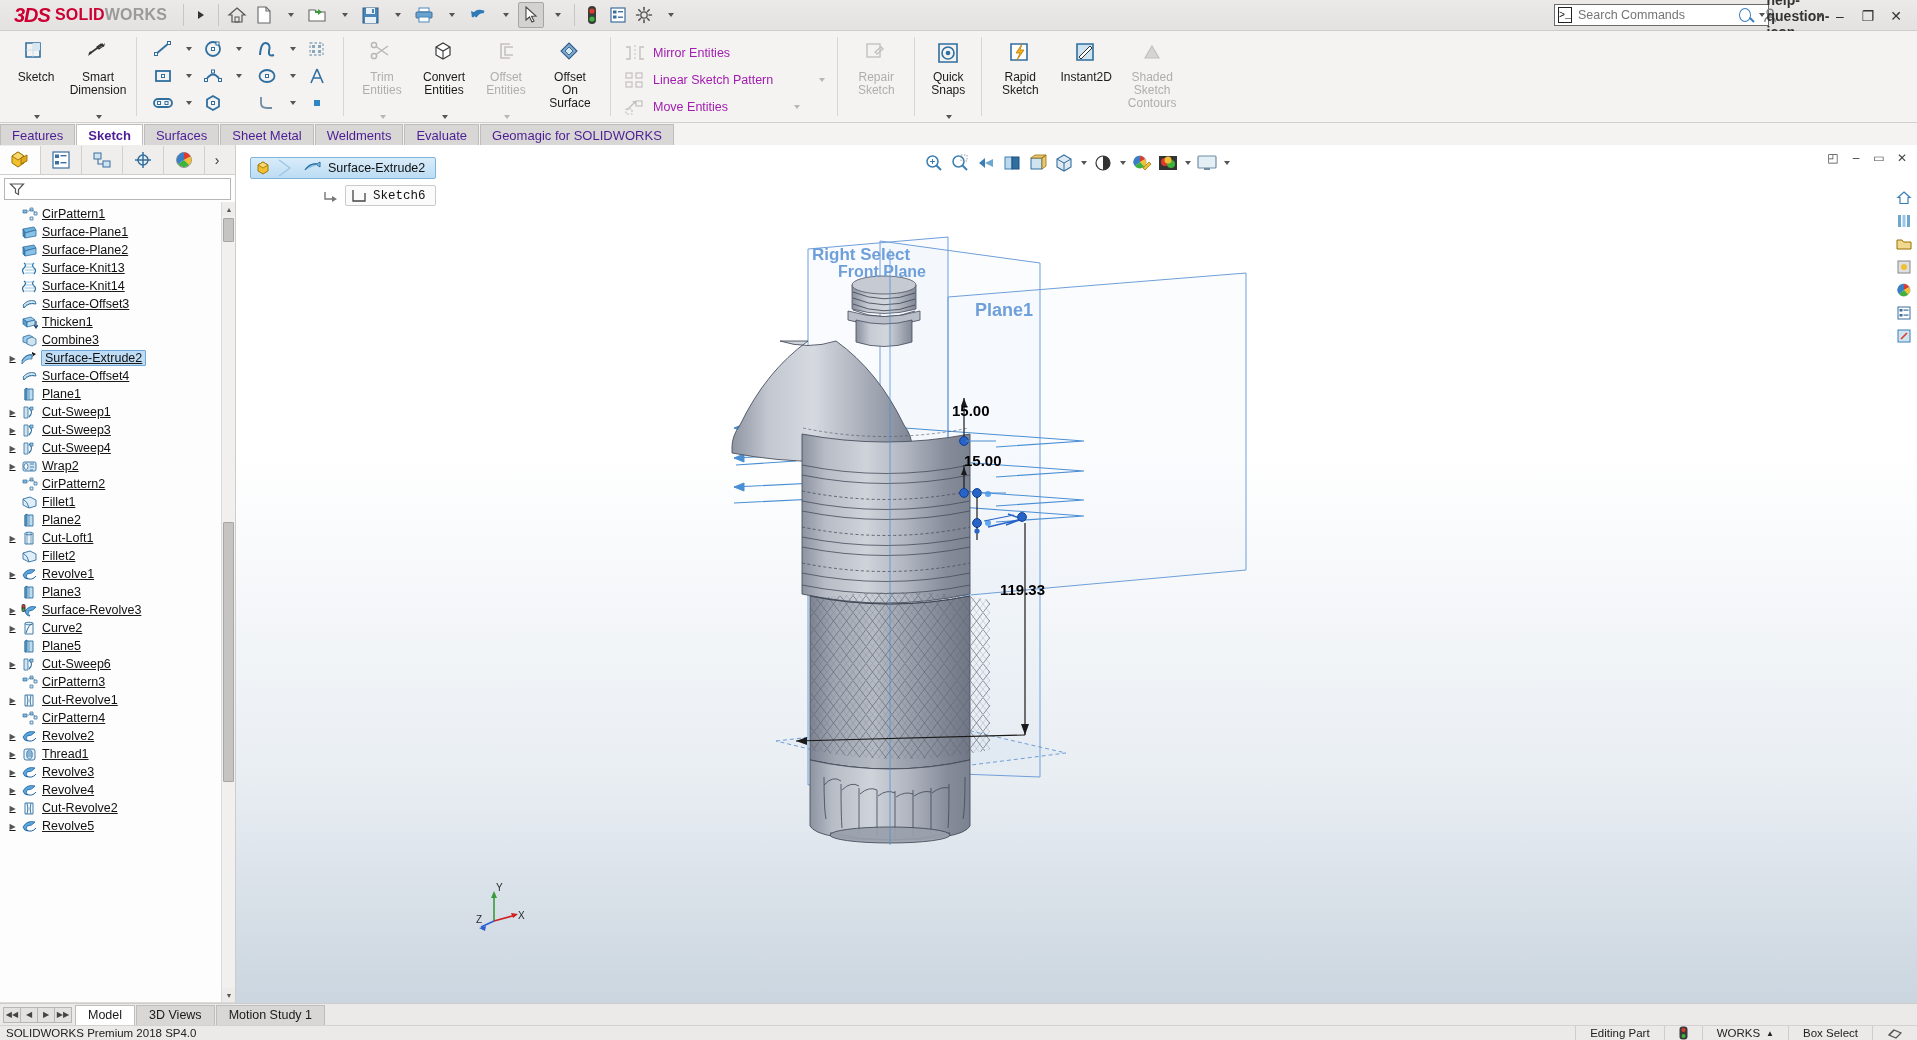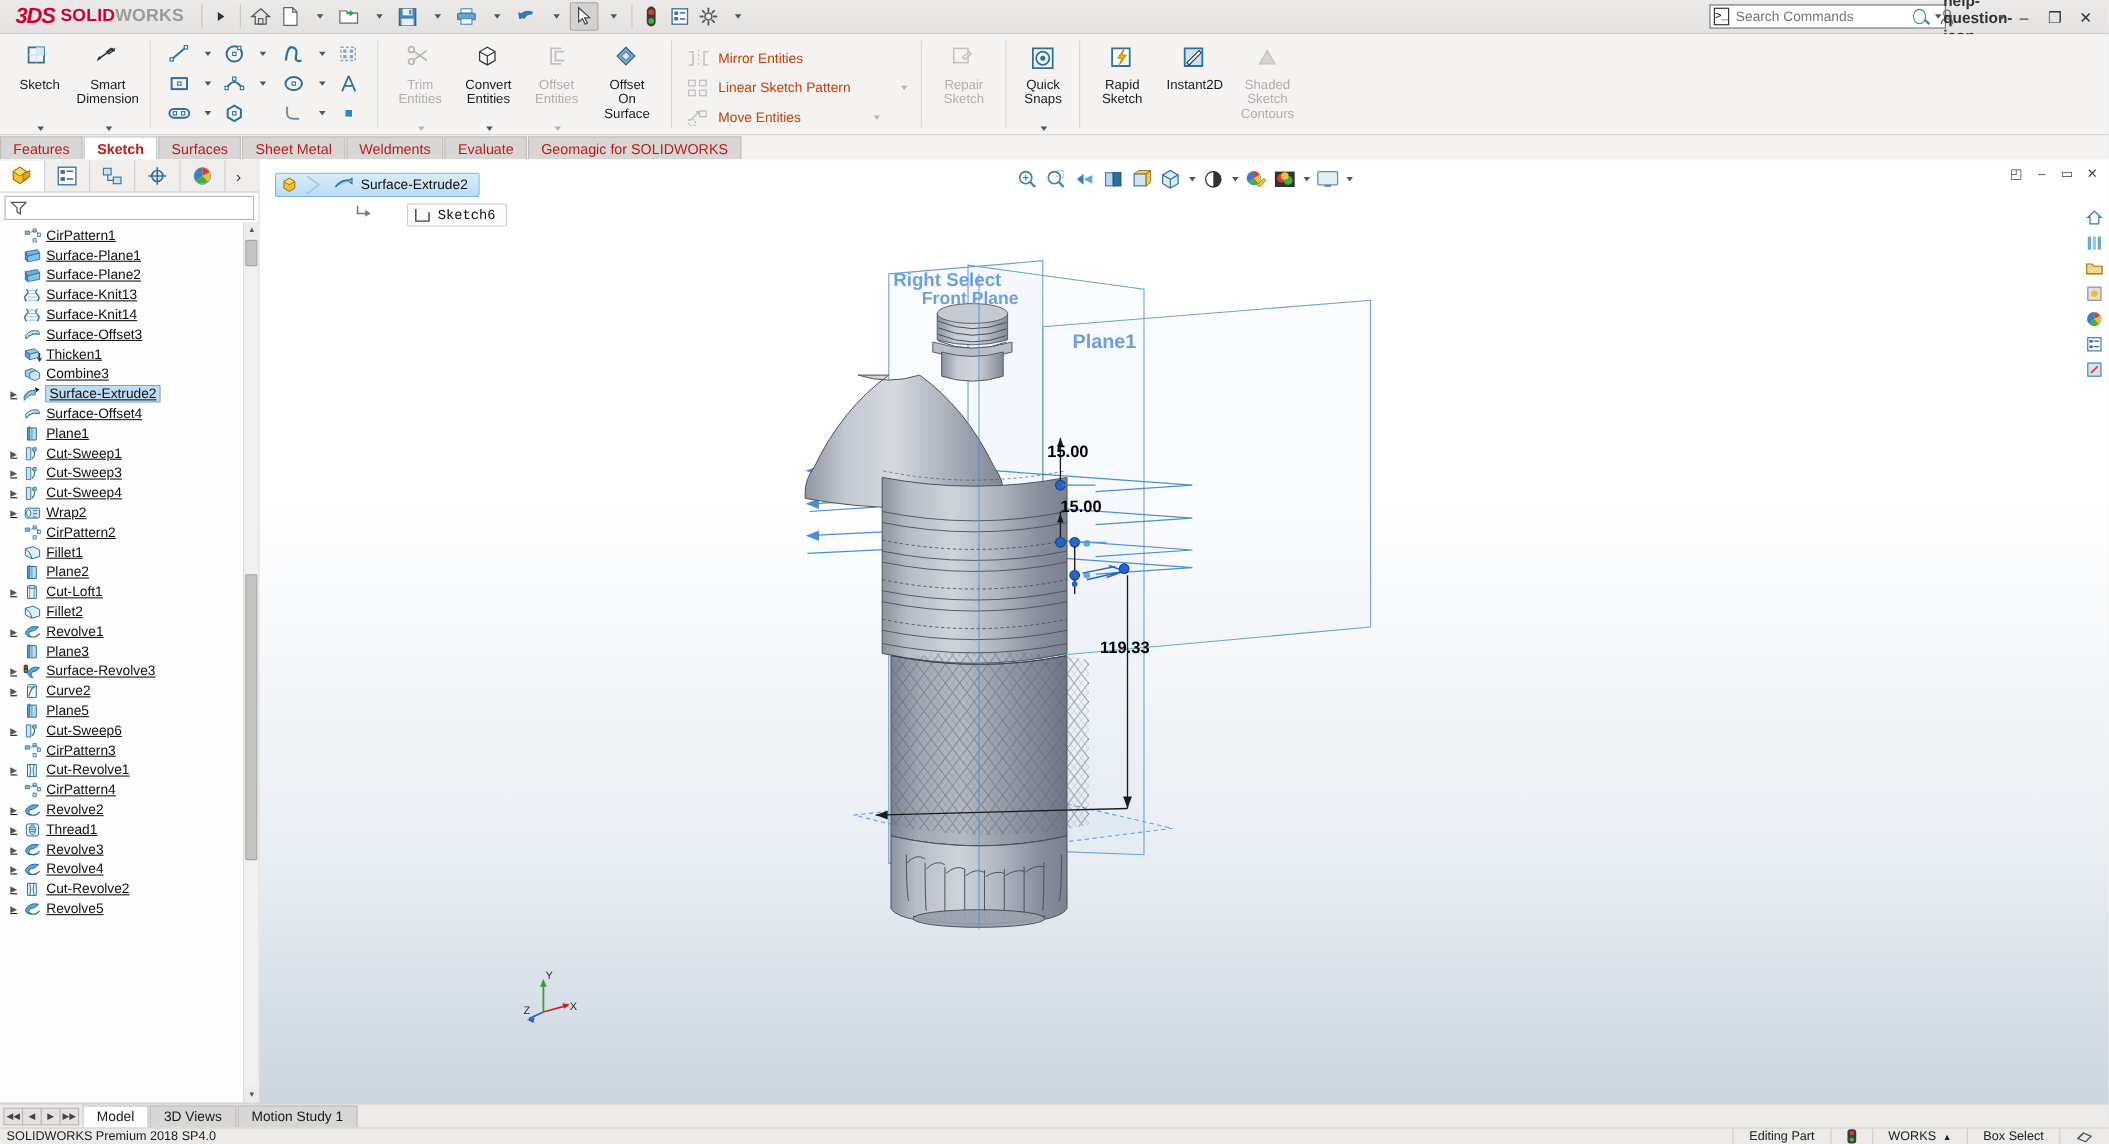--- a/index.html
+++ b/index.html
@@ -67,32 +67,32 @@
   .rbtn .dd { margin-top:auto; margin-bottom:2px; }
   .icn { width:30px; height:30px; display:flex; align-items:center; justify-content:center; }
   .icn svg { display:block; }
 
   
   .toolgrid { display:grid; grid-template-columns:repeat(4,auto); grid-auto-rows:27px; align-content:center; padding:0 2px;}
   .tcell { display:flex; align-items:center; justify-content:center; width:34px; height:26px; cursor:default; border:1px solid transparent;}
   .tcell.narrow { width:16px; }
   .listbtn { display:flex; align-items:center; padding:2px 4px; height:27px; cursor:default; border:1px solid transparent;}
   .listbtn .lbl { font-size:12.5px; margin-left:6px; color:#1a1a1a;}
-  .listbtn.dis .lbl { color:#c2410c; }
+  .listbtn.dis .lbl { color:#a21caf; }
   .col3 { display:flex; flex-direction:column; justify-content:center; }
 
   
   .tabbar {
     position:absolute; top:123px; left:0; width:1917px; height:22px;
     display:flex; align-items:flex-end; background:#f4f3f2;
   }
   .tab {
     height:21px; padding:0 11px; display:flex; align-items:center; font-size:13px;
     background:#d9d7d5; border:1px solid #bfbdbb; border-bottom:none; margin-right:1px; cursor:default;
-    color:#b91c1c;
+    color:#4c1d95;
   }
   .tab.active { background:#ffffff; font-weight:bold; border-color:#bfbdbb; }
 
   
   .workspace {
     position:absolute; top:145px; left:0; width:1917px; height:872px;
     background:#ffffff;
   }
   .graphics {
     position:absolute; top:0; left:236px; right:0; bottom:0;
@@ -111,21 +111,21 @@
   .breadcrumb {
     position:absolute; top:12px; left:14px; z-index:50;
   }
   .bc-row { display:flex; align-items:center; }
   .bc-pill {
     display:flex; align-items:center; height:22px; padding:0 10px 0 4px;
     background:linear-gradient(to bottom,#d9ecfa,#bcdcf3);
     border:1px solid #7fb4d8; border-radius:2px; cursor:default;
   }
   .bc-pill .lbl{ font-size:12.5px; margin-left:5px; color:#111; }
-  .bc-child { display:flex; align-items:flex-start; margin-top:6px; margin-left:72px;gap:25px; }
+  .bc-child { display:flex; align-items:flex-end; margin-top:6px; margin-left:72px; }
   .bc-sub {
     display:flex; align-items:center; height:21px; padding:0 9px 0 4px;
     background:#fbfbfb; border:1px solid #cdcbc9; border-radius:2px; cursor:default;
   }
   .bc-sub .lbl{ font-size:12.5px; margin-left:5px; color:#111; font-family:"Liberation Mono",monospace;}
 
   
   .leftpanel {
     position:absolute; top:0; left:0; width:236px; height:872px;
     background:#fdfdfd; border-right:1px solid #cfcdcb; display:flex; flex-direction:column;

